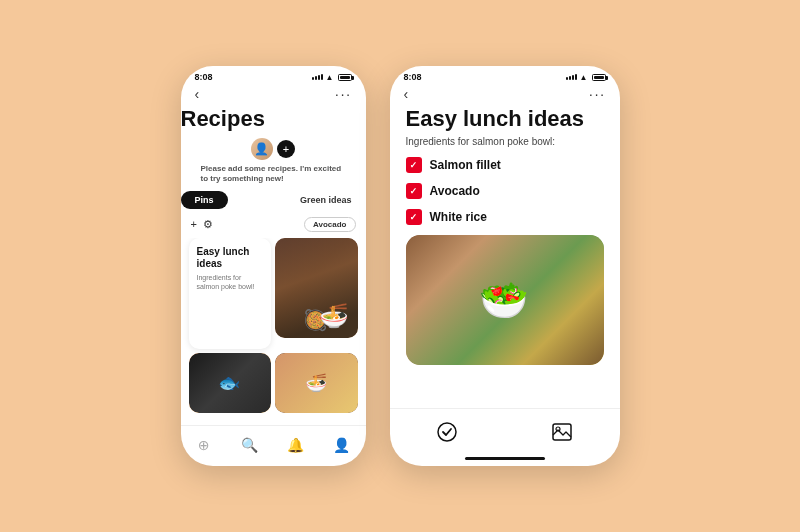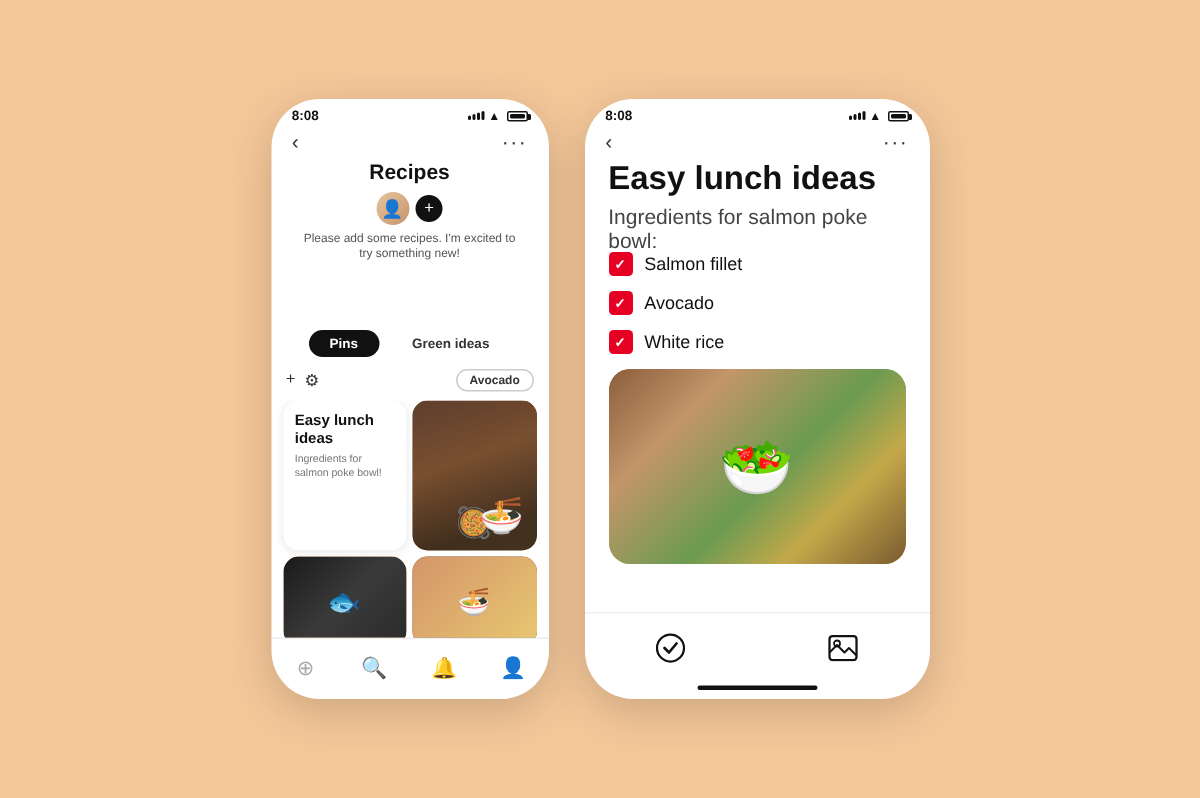--- a/index.html
+++ b/index.html
@@ -102,22 +102,22 @@
     }
 
     
     .left-content {
       flex: 1;
       display: flex;
       flex-direction: column;
       overflow: hidden;
     }
     .page-title {
-      text-align: center;
-      font-size: 14px;
+      text-align: left;
+      font-size: 22px;
       font-weight: 700;
       color: #111;
       margin-bottom: 6px;
     }
     .avatar-row {
       display: flex;
       justify-content: center;
       align-items: center;
       gap: 4px;
       margin-bottom: 4px;
@@ -132,33 +132,32 @@
     }
     .plus-btn {
       width: 18px; height: 18px;
       border-radius: 50%;
       background: #111;
       color: #fff;
       font-size: 11px;
       display: flex; align-items: center; justify-content: center;
     }
     .add-text {
-      text-align: center;
       font-size: 8px;
       color: #555;
       padding: 0 20px;
       line-height: 1.3;
       margin-bottom: 6px;
+      font-weight: bold;
     }
     .tabs-row {
       display: flex;
-      justify-content: center;
+      justify-content: space-between;
       gap: 8px;
       margin-bottom: 8px;
-      margin-top: 39px;
     }
     .tab-pill {
       padding: 4px 14px;
       border-radius: 20px;
       font-size: 9px;
       font-weight: 600;
       cursor: pointer;
     }
     .tab-pill.active {
       background: #111;
@@ -267,42 +266,43 @@
       padding: 0 16px 12px;
     }
     .right-content::-webkit-scrollbar { display: none; }
     .board-title {
       font-size: 22px;
       font-weight: 700;
       color: #111;
       margin-bottom: 4px;
     }
     .ingredients-label {
-      font-size: 14px;
+      font-size: 10px;
       color: #444;
+      margin-bottom: 10px;
     }
     .ingredient-item {
       display: flex;
       align-items: center;
       gap: 8px;
       margin-bottom: 10px;
     }
     .checkbox {
       width: 16px; height: 16px;
       border-radius: 3px;
       flex-shrink: 0;
       display: flex; align-items: center; justify-content: center;
     }
     .checkbox.checked { background: #e60023; }
     .checkbox.unchecked { background: #e8e8e8; }
     .checkmark { color: #fff; font-size: 9px; font-weight: 700; }
     .ingredient-name {
       font-size: 12px;
       color: #111;
-      font-weight: 400;
+      font-weight: 700;
     }
     .food-bowl-img {
       width: 100%;
       height: 130px;
       border-radius: 14px;
       background: linear-gradient(135deg, #8B5E3C 0%, #D4956A 30%, #6B9B50 60%, #C4A84A 100%);
       margin-top: 4px;
       position: relative;
       overflow: hidden;
       display: flex; align-items: center; justify-content: center;

